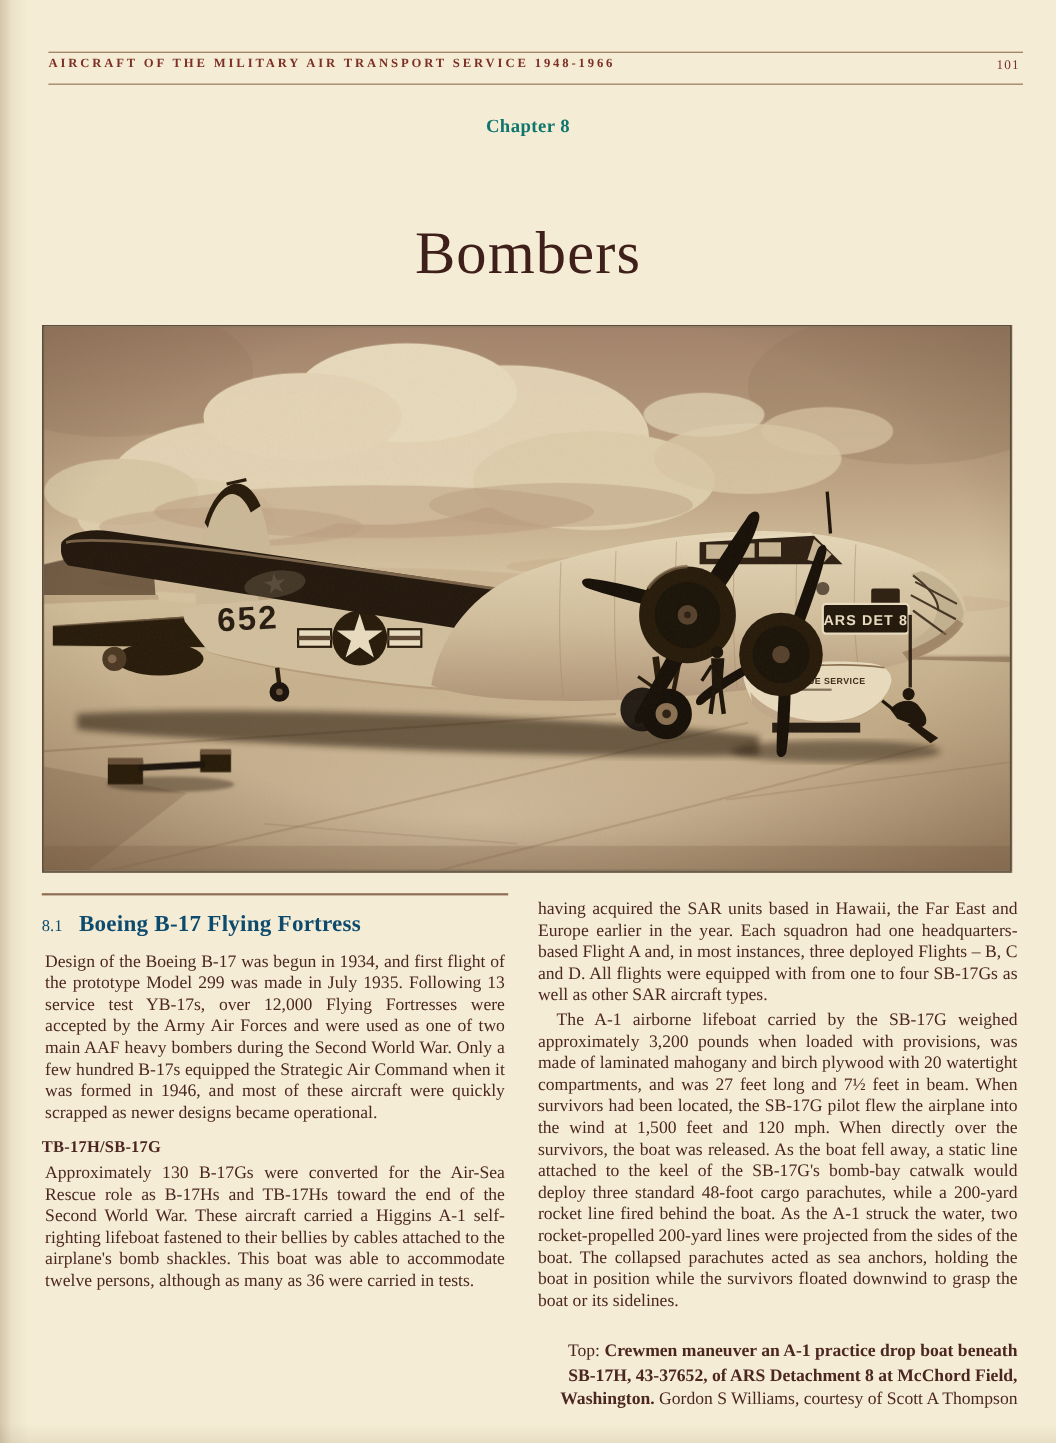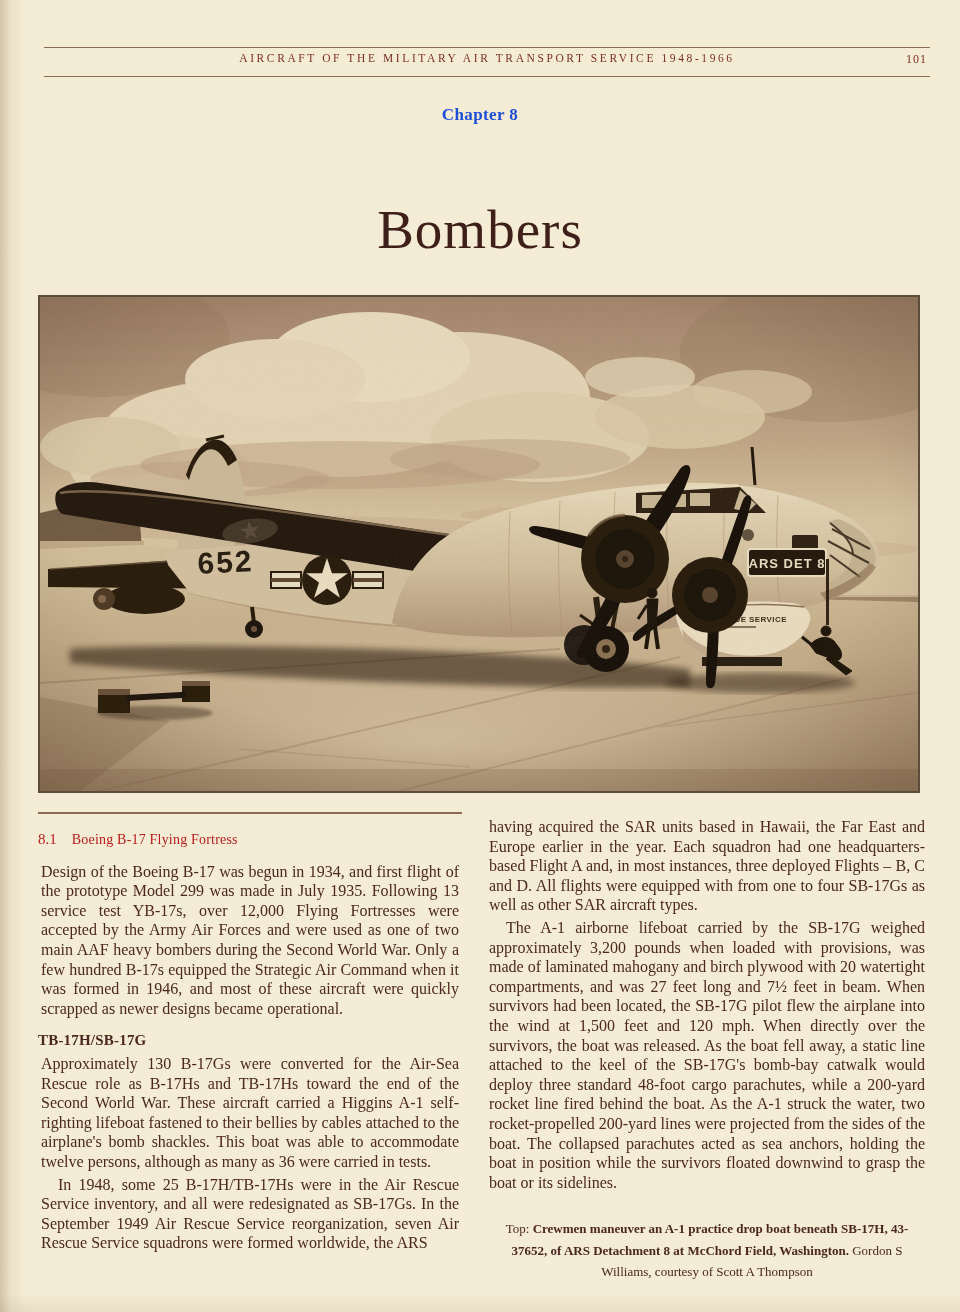--- a/index.html
+++ b/index.html
@@ -21,31 +21,31 @@
     background:linear-gradient(0deg,rgba(120,95,60,.10),rgba(120,95,60,0));
     pointer-events:none;
   }
   .rule{position:absolute;height:0;border-top:2px solid #8d6c53;}
   .rule.thin{border-top-width:1.5px;}
   .running-head{
     position:absolute;top:52px;left:44px;width:886px;
     display:flex;align-items:baseline;
   }
   .running-head .head-title{
-    flex:1;text-align:center;
-    font-size:11.5px;letter-spacing:2.6px;font-weight:normal;
+    flex:1;text-align:left;
+    font-size:11.5px;letter-spacing:2.6px;font-weight:bold;
     color:#7c2f26;
   }
   .running-head .folio{
     position:absolute;right:3px;top:0;
     font-size:12px;letter-spacing:1px;color:#7c2f26;
   }
   .chapter-label{
     position:absolute;top:105px;left:0;width:960px;text-align:center;
-    font-size:17px;font-weight:600;color:#1d4ed8;letter-spacing:.4px;
+    font-size:17px;font-weight:600;color:#0f766e;letter-spacing:.4px;
   }
   .book-title{
     position:absolute;top:198px;left:0;width:960px;text-align:center;
     font-size:55px;color:#3f1f1a;letter-spacing:1px;font-weight:500;
   }
   .photo{
     position:absolute;left:40px;top:297px;width:878px;height:494px;
     outline:2px solid #5d4c3a;
     background:#c9b292;
   }
@@ -56,29 +56,29 @@
   }
   .col p{margin:3px;}
   .col p.indent{text-indent:17px;}
   .col-left{left:38px;top:808px;}
   .col-right{left:486px;top:814px;width:442px;}
   .section-rule{position:absolute;left:38px;top:812px;width:424px;}
   .section-head{
     margin:22px 0 12px 0;
     display:flex;align-items:baseline;text-align:left;
   }
-  .section-num{font-size:15px;color:#b91c1c;margin-right:15px;}
-  .section-title{font-size:14px;font-weight:normal;color:#b91c1c;letter-spacing:.2px;}
+  .section-num{font-size:15px;color:#0c4a6e;margin-right:15px;}
+  .section-title{font-size:21px;font-weight:bold;color:#0c4a6e;letter-spacing:.2px;}
   .subhead{
     font-weight:bold;font-size:15px;margin:13px 0 2px 0 !important;
     text-align:left;letter-spacing:.2px;
   }
   .caption{
     margin-top:26px !important;
-    font-size:13px;line-height:21.5px;text-align:center;
+    font-size:16px;line-height:21.5px;text-align:right;
   }
   .caption .cap-bold{font-weight:bold;}
   .svg-label{font-family:"Liberation Sans","DejaVu Sans",sans-serif;}
 </style>
 </head>
 <body>
 
 <div class="page">
   <div class="page-edge-left"></div>
   <div class="page-edge-bottom"></div>
@@ -335,21 +335,20 @@
 
   <div class="rule section-rule"></div>
   <div class="col col-left">
     <div class="section-head">
       <span class="section-num">8.1</span>
       <span class="section-title">Boeing B-17 Flying Fortress</span>
     </div>
     <p>Design of the Boeing B-17 was begun in 1934, and first flight of the prototype Model 299 was made in July 1935. Following 13 service test YB-17s, over 12,000 Flying Fortresses were accepted by the Army Air Forces and were used as one of two main AAF heavy bombers during the Second World War. Only a few hundred B-17s equipped the Strategic Air Command when it was formed in 1946, and most of these aircraft were quickly scrapped as newer designs became operational.</p>
     <p class="subhead">TB-17H/SB-17G</p>
     <p>Approximately 130 B-17Gs were converted for the Air-Sea Rescue role as B-17Hs and TB-17Hs toward the end of the Second World War. These aircraft carried a Higgins A-1 self-righting lifeboat fastened to their bellies by cables attached to the airplane's bomb shackles. This boat was able to accommodate twelve persons, although as many as 36 were carried in tests.</p>
-    <p class="indent">In 1948, some 25 B-17H/TB-17Hs were in the Air Rescue Service inventory, and all were redesignated as SB-17Gs. In the September 1949 Air Rescue Service reorganization, seven Air Rescue Service squadrons were formed worldwide, the ARS</p>
   </div>
 
   <div class="col col-right">
     <p>having acquired the SAR units based in Hawaii, the Far East and Europe earlier in the year. Each squadron had one headquarters-based Flight A and, in most instances, three deployed Flights – B, C and D. All flights were equipped with from one to four SB-17Gs as well as other SAR aircraft types.</p>
     <p class="indent">The A-1 airborne lifeboat carried by the SB-17G weighed approximately 3,200 pounds when loaded with provisions, was made of laminated mahogany and birch plywood with 20 watertight compartments, and was 27 feet long and 7½ feet in beam. When survivors had been located, the SB-17G pilot flew the airplane into the wind at 1,500 feet and 120 mph. When directly over the survivors, the boat was released. As the boat fell away, a static line attached to the keel of the SB-17G's bomb-bay catwalk would deploy three standard 48-foot cargo parachutes, while a 200-yard rocket line fired behind the boat. As the A-1 struck the water, two rocket-propelled 200-yard lines were projected from the sides of the boat. The collapsed parachutes acted as sea anchors, holding the boat in position while the survivors floated downwind to grasp the boat or its sidelines.</p>
     <p class="caption"><span>Top: </span><span class="cap-bold">Crewmen maneuver an A-1 practice drop boat beneath SB-17H, 43-37652, of ARS Detachment 8 at McChord Field, Washington.</span><span> Gordon S Williams, courtesy of Scott A Thompson</span></p>
   </div>
 </div>
 
 </body></html>

